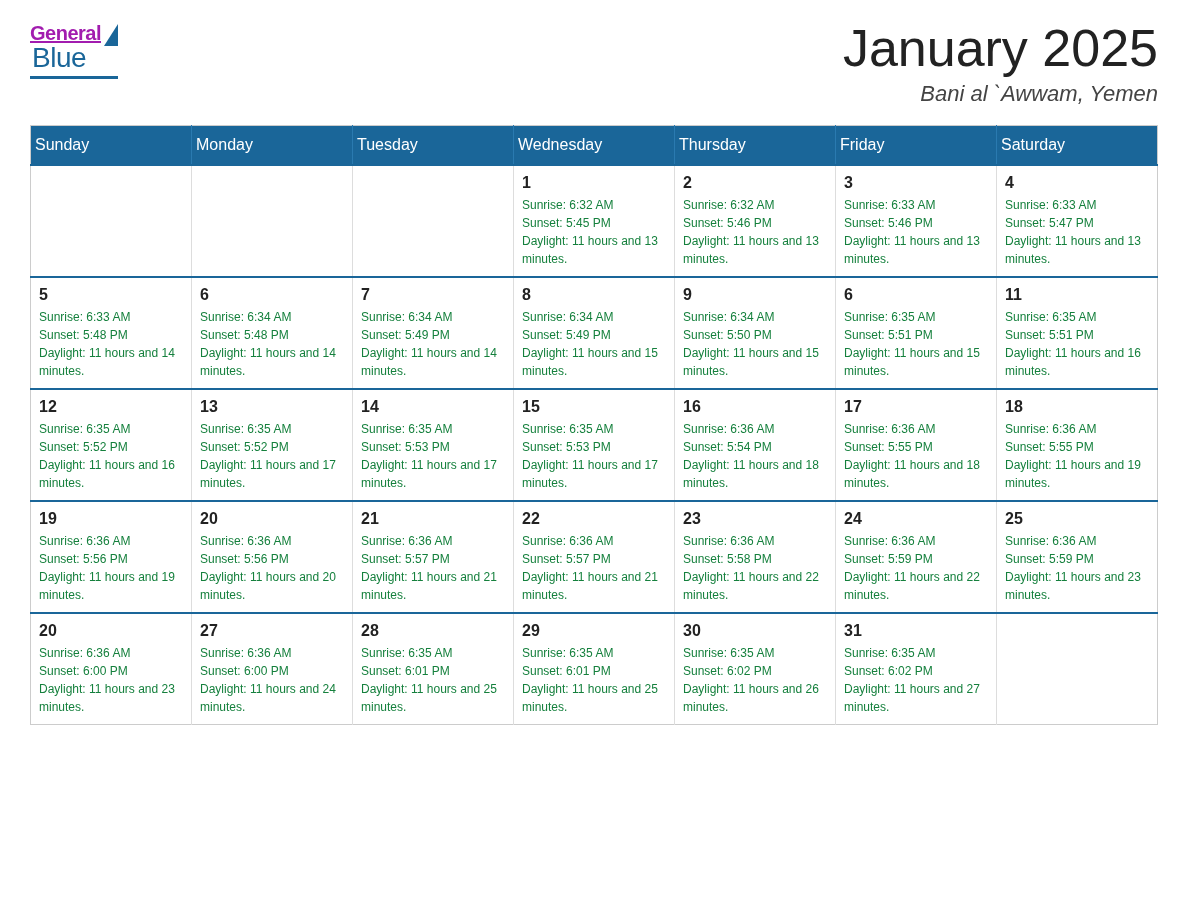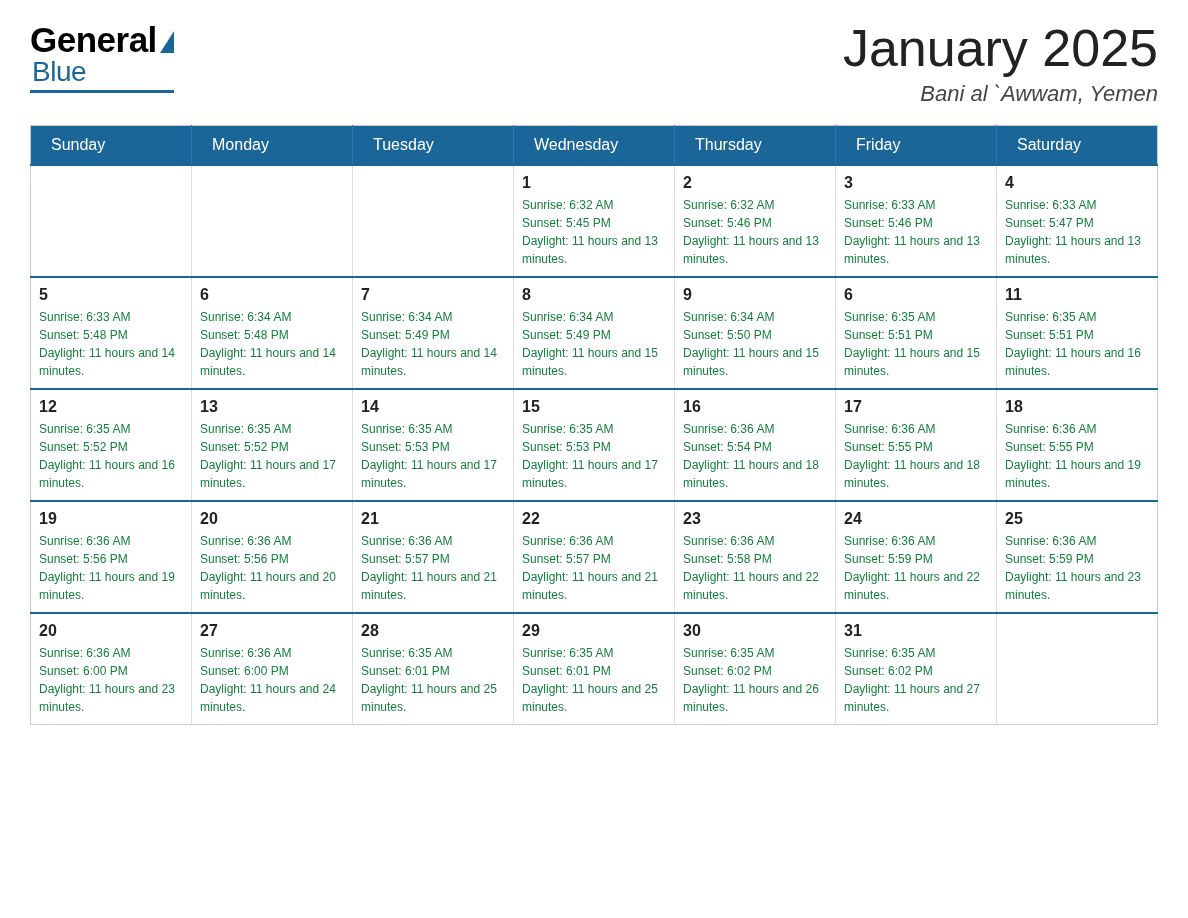--- a/index.html
+++ b/index.html
@@ -19,24 +19,25 @@
     .logo {
       display: flex;
       flex-direction: column;
       align-items: flex-start;
     }
     .logo-top {
       display: flex;
       align-items: center;
     }
     .logo-general {
-      font-size: 35px;
+      font-size: 20px;
       font-weight: bold;
-      color: #000000;
+      color: #a21caf;
       letter-spacing: -0.5px;
+      text-decoration: underline;
     }
     .logo-triangle {
       width: 0;
       height: 0;
       border-left: 14px solid transparent;
       border-right: 0px solid transparent;
       border-bottom: 22px solid #1a6699;
       margin-left: 3px;
       margin-top: 4px;
     }
@@ -69,21 +70,21 @@
       font-style: italic;
     }
     .calendar {
       width: 100%;
       border-collapse: collapse;
       border: 1px solid #ccc;
     }
     .calendar thead tr th {
       background-color: #1a6699;
       color: #fff;
-      padding: 10px 20px;
+      padding: 10px 4px;
       text-align: left;
       font-size: 16px;
       font-weight: normal;
       border-right: 1px solid #2a7ab0;
     }
     .calendar thead tr th:last-child {
       border-right: none;
       margin-top: 15px;
     }
     .calendar tbody tr td {

